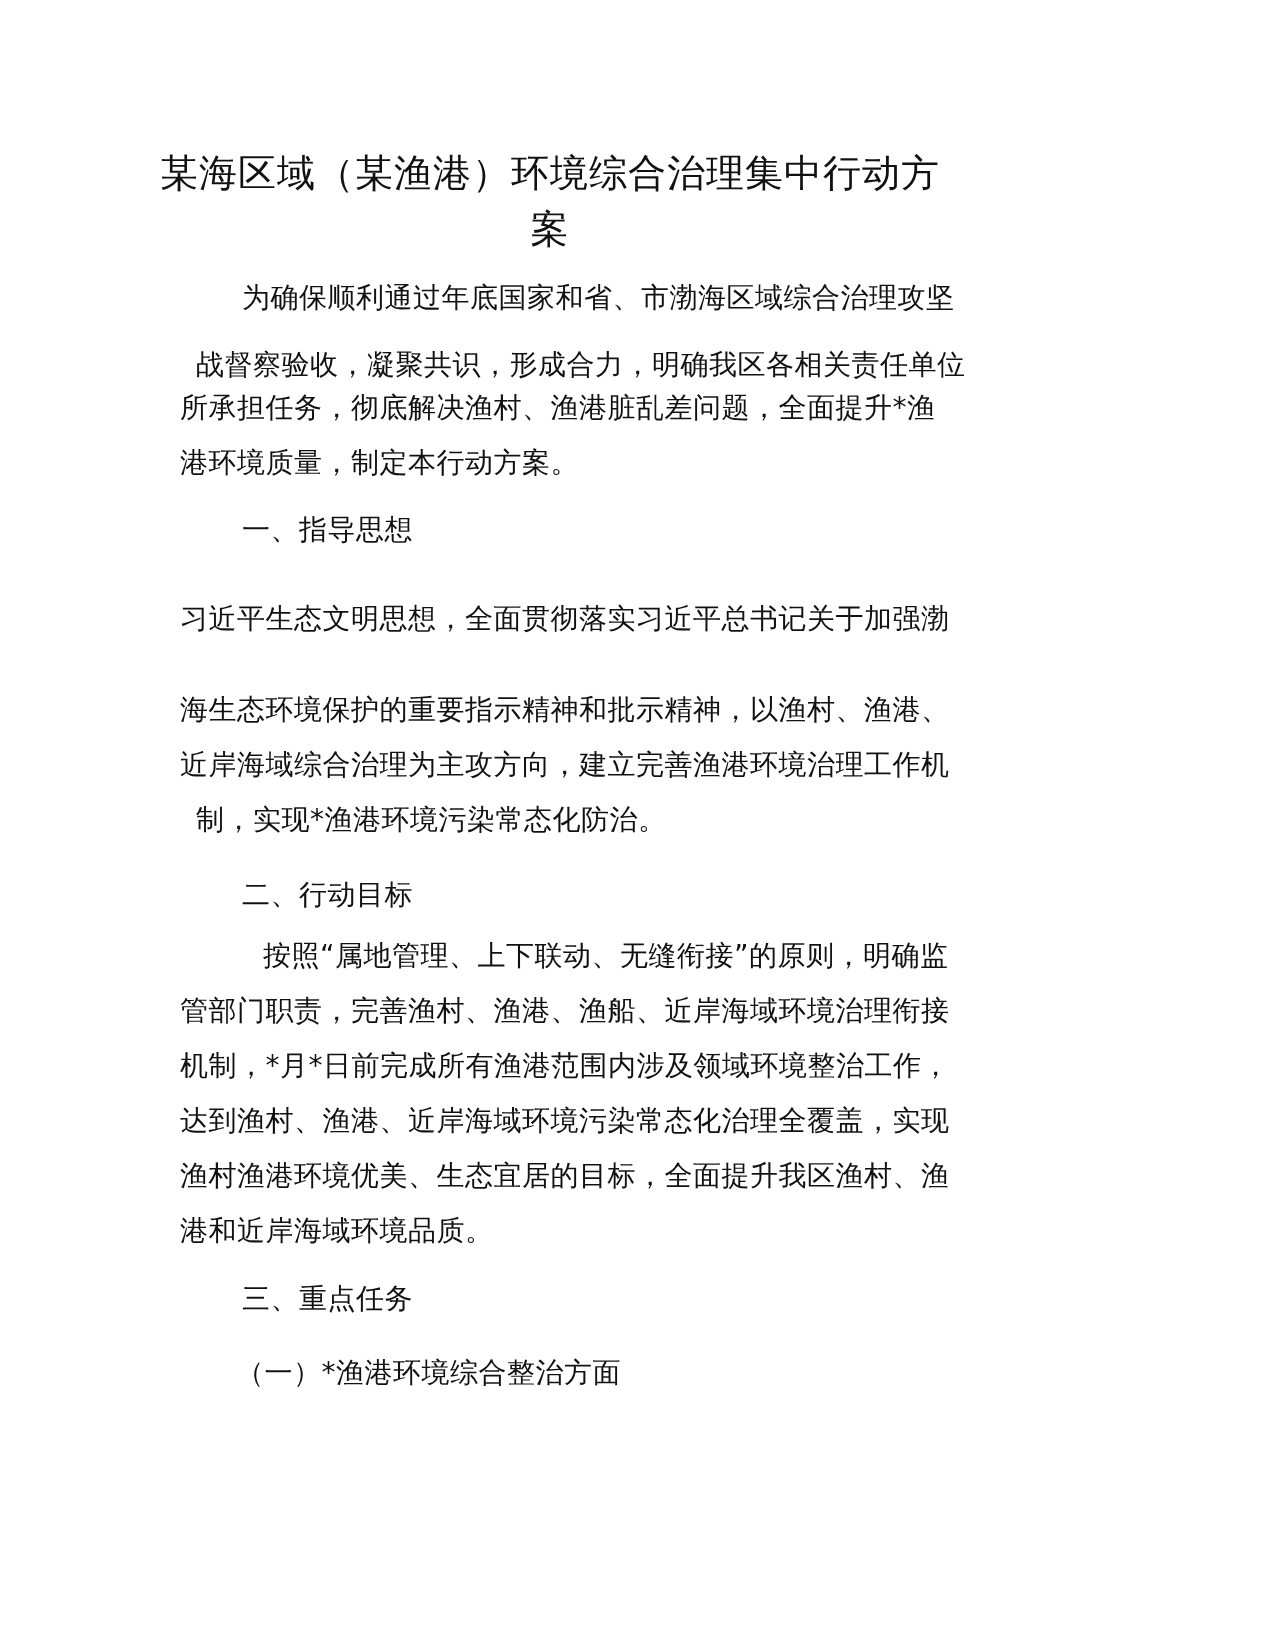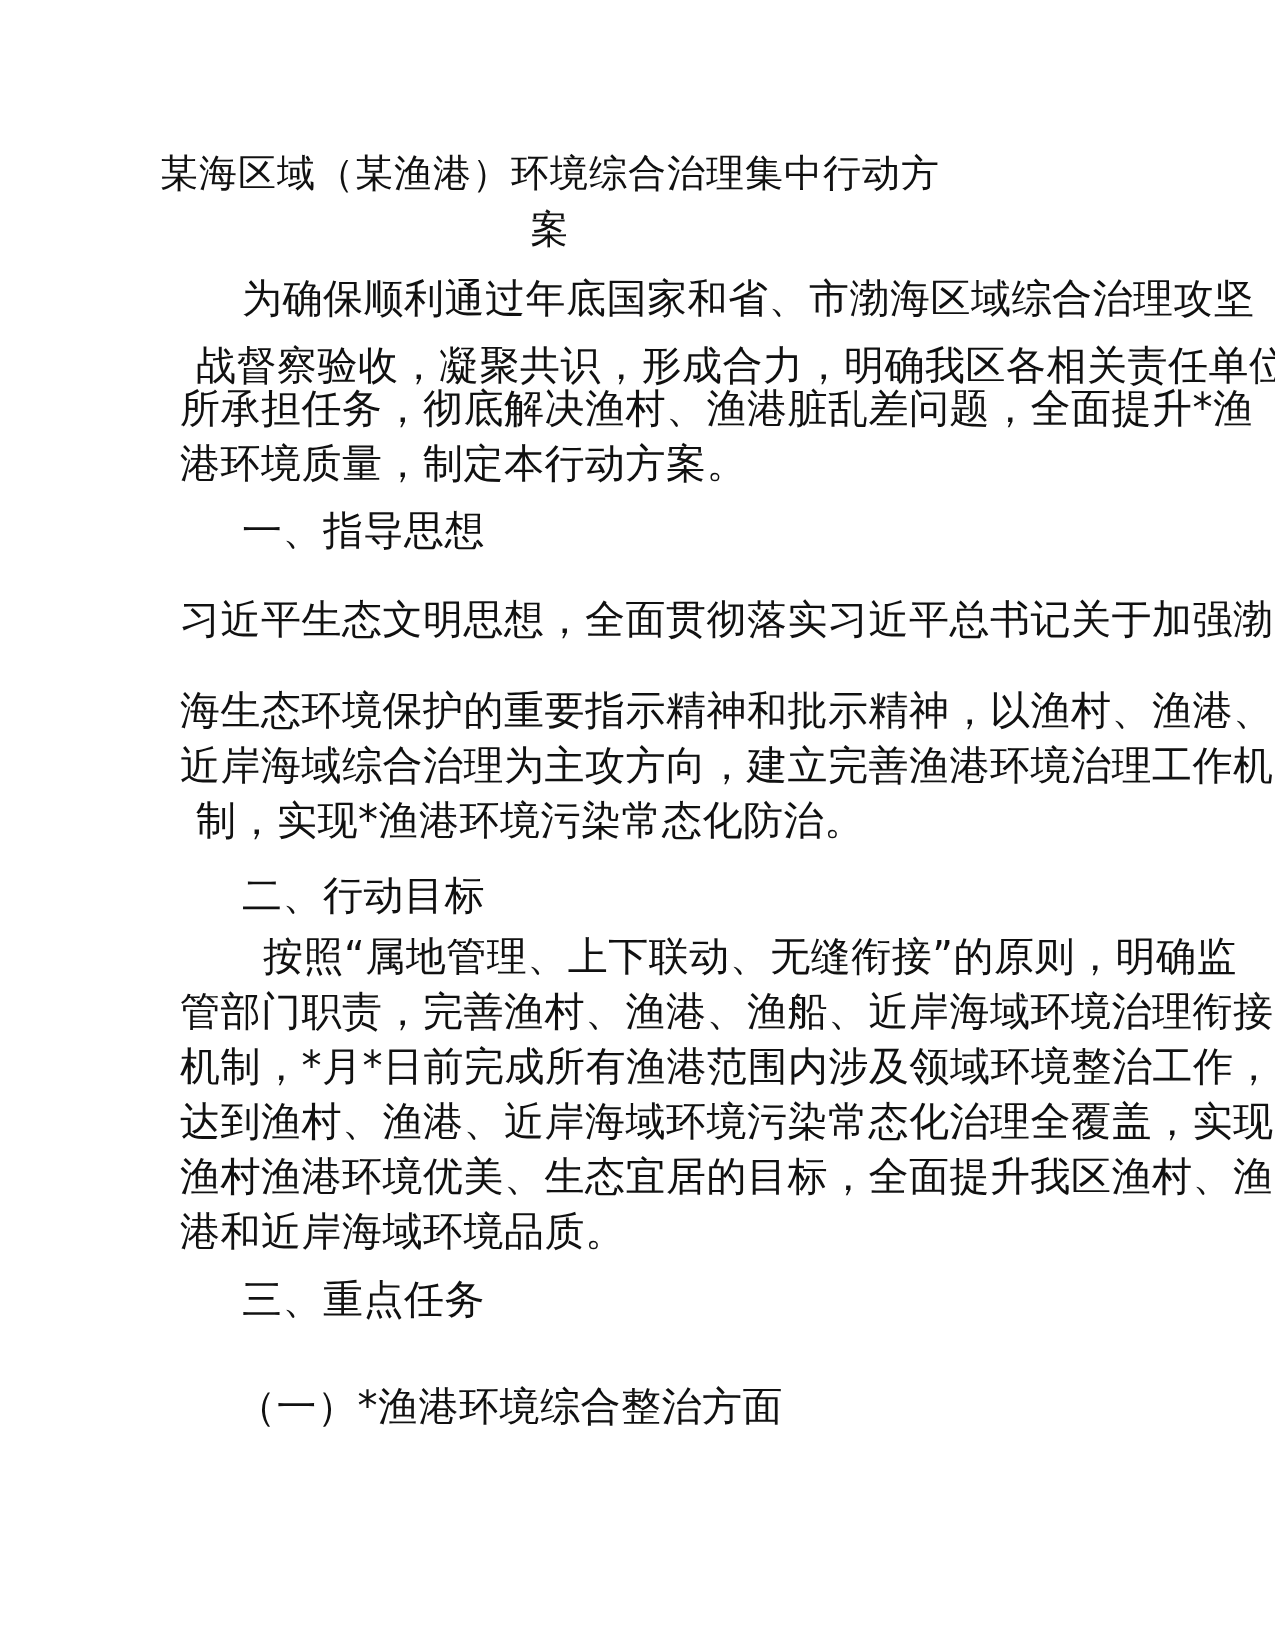--- a/index.html
+++ b/index.html
@@ -1,21 +1,21 @@
 <!DOCTYPE html>
 <html><head>
 <meta charset="utf-8">
 <style>
   html, body { margin: 0; padding: 0; background: #ffffff; }
   body { width: 1275px; height: 1650px; position: relative; overflow: hidden;
          font-family: "DejaVu Sans", "Liberation Sans", sans-serif; color: #111; }
   .page { position: absolute; left: 0; top: 0; width: 1275px; height: 1650px; }
   .title-line { position: absolute; left: 0; width: 1022px; text-align: center;
                 font-size: 38px; line-height: 46px; letter-spacing: 1px; white-space: nowrap; margin-left: 39px; }
-  .line { position: absolute; left: 180px; font-size: 40px; line-height: 40px;
+  .line { position: absolute; left: 180px; font-size: 28px; line-height: 40px;
           white-space: nowrap; letter-spacing: 0.5px; }
   .indent { left: 242px; }
 </style>
 </head>
 <body>
 
 <div class="page">
   <div class="title-line" style="top:150px;">某海区域（某渔港）环境综合治理集中行动方</div>
   <div class="title-line" style="top:206px;">案</div>
 
@@ -35,14 +35,14 @@
 
   <div class="line indent" style="top:936px;margin-left:21px;">按照“属地管理、上下联动、无缝衔接”的原则，明确监</div>
   <div class="line" style="top:991px;">管部门职责，完善渔村、渔港、渔船、近岸海域环境治理衔接</div>
   <div class="line" style="top:1046px;">机制，*月*日前完成所有渔港范围内涉及领域环境整治工作，</div>
   <div class="line" style="top:1101px;">达到渔村、渔港、近岸海域环境污染常态化治理全覆盖，实现</div>
   <div class="line" style="top:1156px;text-align:center;">渔村渔港环境优美、生态宜居的目标，全面提升我区渔村、渔</div>
   <div class="line" style="top:1211px;">港和近岸海域环境品质。</div>
 
   <div class="line indent" style="top:1279px;">三、重点任务</div>
 
-  <div class="line" style="top:1386px; left:236px;">（一）*渔港环境综合整治方面</div>
+  <div class="line" style="top:1353px; left:236px;">（一）*渔港环境综合整治方面</div>
 </div>
 
 </body></html>

